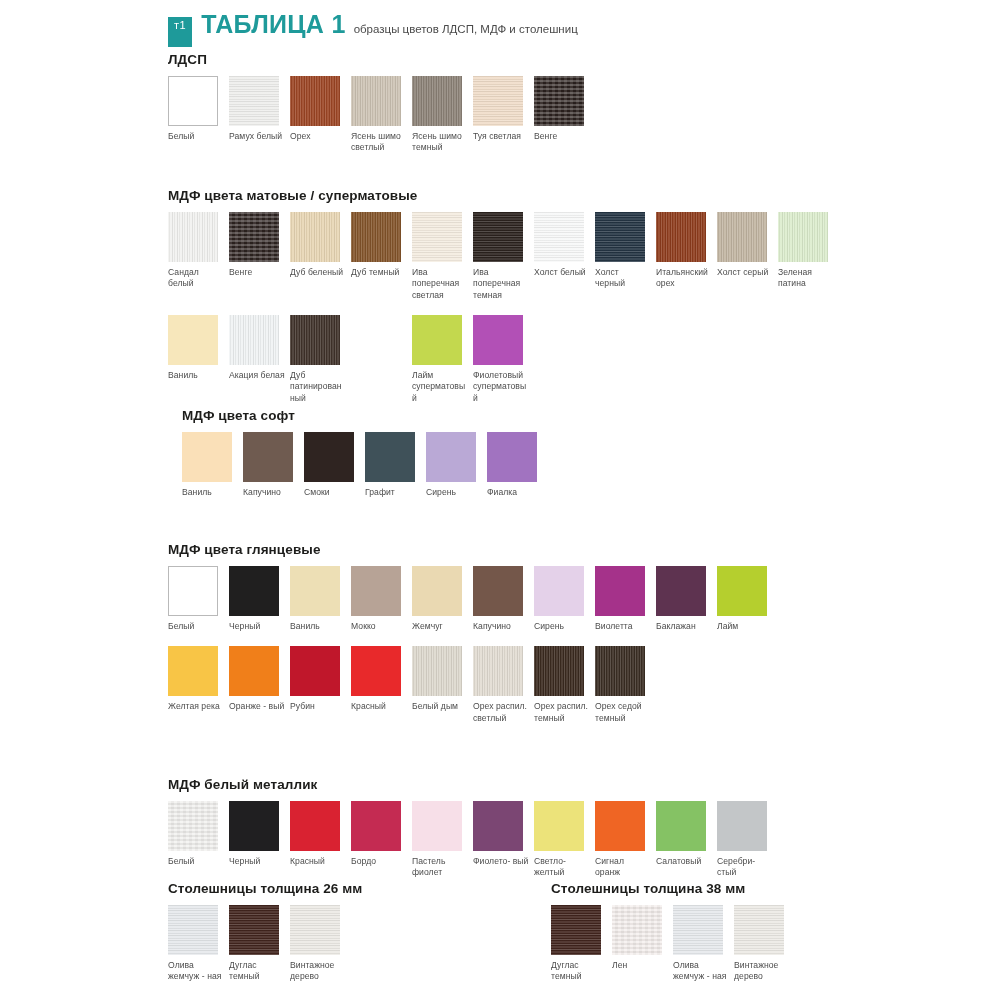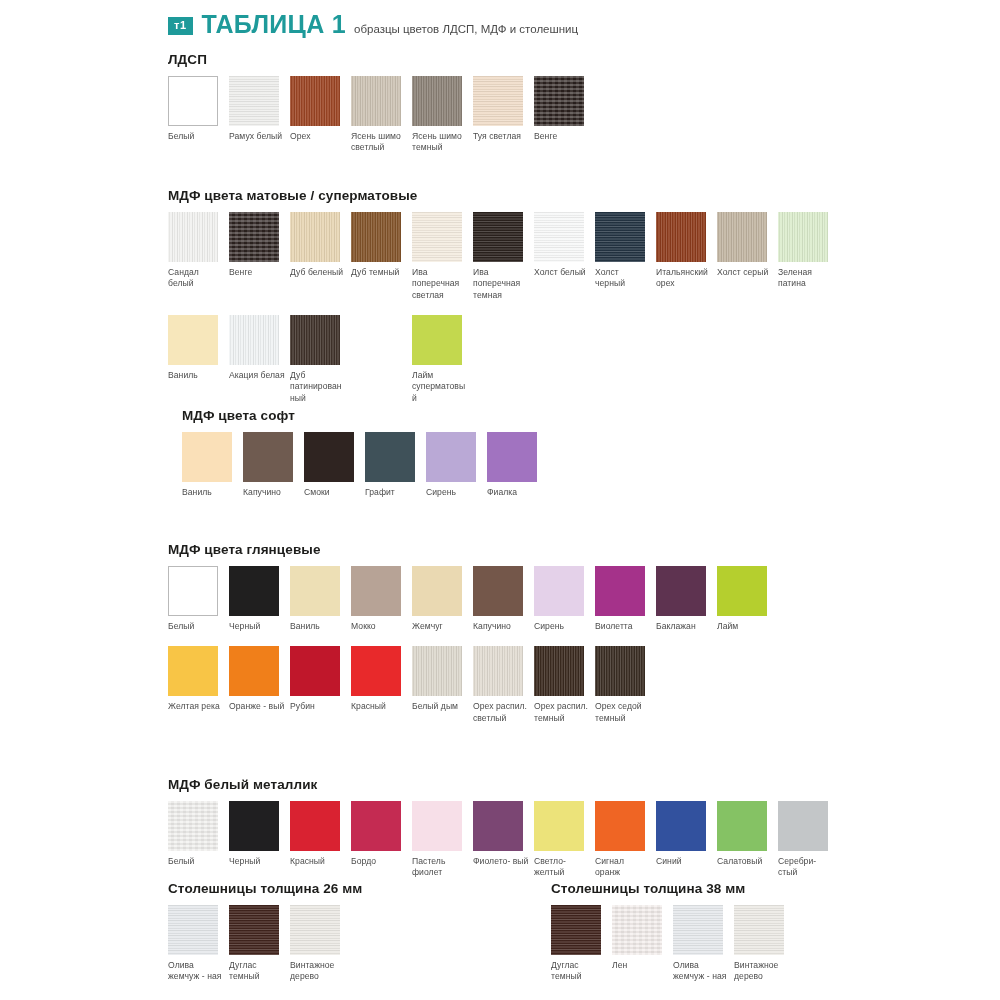--- a/index.html
+++ b/index.html
@@ -14,22 +14,22 @@
   
   .header {
     position: absolute; left: 168px; top: 10px;
     display: flex; align-items: baseline;
   }
   .badge {
     display: inline-block;
     background: #1e9a9a;
     color: #ffffff;
     font-size: 11px;
-    font-weight: bold;
-    padding: 3px 6px 4px 6px;
+    font-weight: normal;
+    padding: 3px 6px 16px 6px;
     line-height: 1;
     letter-spacing: .5px;
     position: relative; top: -4px;
   }
   .title {
     margin-left: 9px;
     color: #1e9a9a;
     font-size: 25px;
     font-weight: bold;
     letter-spacing: .3px;
@@ -212,20 +212,24 @@
             <div class="label">Дуб патинированный</div>
           </div>
           <div class="cell spacer">
             <div class="swatch g-none" style="background: rgb(255, 255, 255);"></div>
             <div class="label"></div>
           </div>
           <div class="cell">
             <div class="swatch g-none" style="background: rgb(195, 216, 78);"></div>
             <div class="label">Лайм суперматовый</div>
           </div>
+          <div class="cell">
+            <div class="swatch g-none" style="background: rgb(178, 80, 182);"></div>
+            <div class="label">Фиолетовый суперматовый</div>
+          </div>
         </div>
       </div>
       <div class="section" style="left: 168px; top: 408px; margin-left: 14px;">
         <div class="section-title">МДФ цвета софт</div>
         <div class="row">
           <div class="cell">
             <div class="swatch g-none" style="background: rgb(250, 224, 184);"></div>
             <div class="label">Ваниль</div>
           </div>
           <div class="cell">
@@ -358,24 +362,20 @@
           </div>
           <div class="cell">
             <div class="swatch g-none" style="background: rgb(236, 227, 122);"></div>
             <div class="label">Светло- желтый</div>
           </div>
           <div class="cell">
             <div class="swatch g-none" style="background: rgb(239, 101, 36);"></div>
             <div class="label">Сигнал оранж</div>
           </div>
           <div class="cell">
-            <div class="swatch g-none" style="background: rgb(50, 81, 158);"></div>
-            <div class="label">Синий</div>
-          </div>
-          <div class="cell">
             <div class="swatch g-none" style="background: rgb(133, 194, 100);"></div>
             <div class="label">Салатовый</div>
           </div>
           <div class="cell">
             <div class="swatch g-none" style="background: rgb(195, 198, 200);"></div>
             <div class="label">Серебри- стый</div>
           </div>
         </div>
       </div>
       <div class="section" style="left: 168px; top: 881px;">

